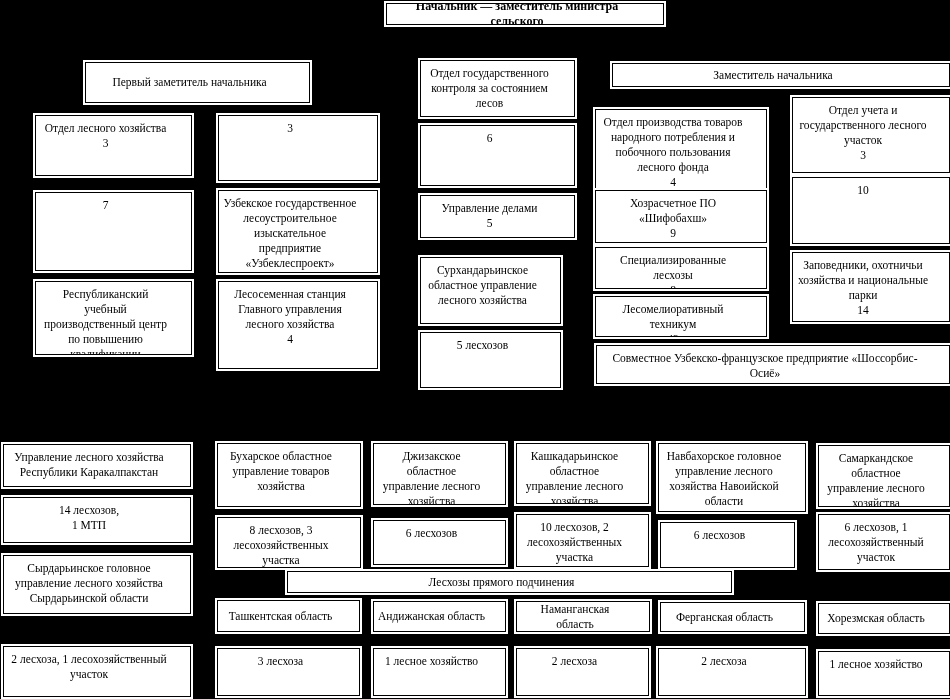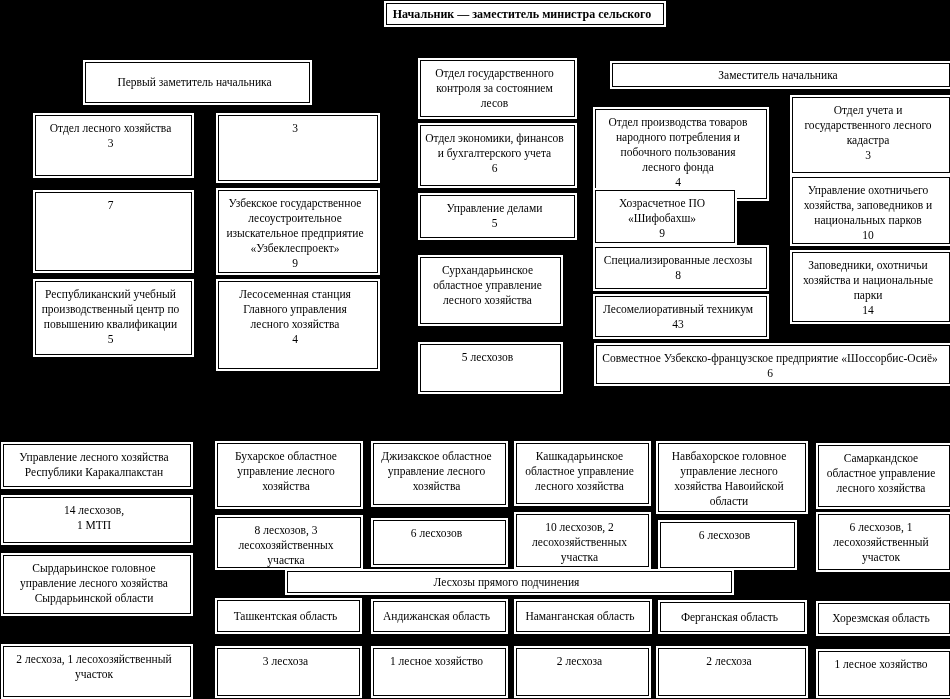--- a/index.html
+++ b/index.html
@@ -6,21 +6,21 @@
   body{
     width:950px;height:699px;position:relative;overflow:hidden;
     background:#000;
     font-family:"Liberation Serif","DejaVu Serif",serif;
   }
   .box{
     position:absolute;box-sizing:border-box;
     background:#fff;color:#000;
     border:1px solid #000;outline:2px solid #fff;
     font-size:11.5px;line-height:15px;text-align:center;
-    padding:5px 10px 0 4px;
+    padding:5px 20px 0 4px;
   }
   .box span{display:block}
   .vc{display:flex;align-items:center;justify-content:center;padding-top:0;padding-bottom:0}
   .vc span{display:inline}
   .bold{font-weight:bold;font-size:12px}
 </style>
 </head>
 <body>
 
 <div class="box vc bold" style="left:386px;top:3px;width:278px;height:22px">
@@ -50,59 +50,57 @@
 </div>
 <div class="box" style="left:218px;top:281px;width:160px;height:88px">
   <span>Лесосеменная станция Главного управления лесного хозяйства</span>
   <span>4</span>
 </div>
 
 <div class="box" style="left:420px;top:60px;width:155px;height:57px">
   <span>Отдел государственного контроля за состоянием лесов</span>
 </div>
 <div class="box" style="left:420px;top:125px;width:155px;height:61px">
-  <span>Отдел экономики, финансов и бухгалтерского учета</span>
   <span>6</span>
 </div>
 <div class="box" style="left:420px;top:195px;width:155px;height:43px">
   <span>Управление делами</span>
   <span>5</span>
 </div>
 <div class="box" style="left:420px;top:257px;width:141px;height:67px">
   <span>Сурхандарьинское областное управление лесного хозяйства</span>
 </div>
-<div class="box" style="left:420px;top:344px;width:141px;height:48px">
+<div class="box" style="left:420px;top:332px;width:141px;height:56px">
   <span>5 лесхозов</span>
 </div>
 
 <div class="box vc" style="left:612px;top:63px;width:338px;height:24px">
   <span>Заместитель начальника</span>
 </div>
 <div class="box" style="left:595px;top:109px;width:172px;height:90px">
   <span>Отдел производства товаров народного потребления и побочного пользования лесного фонда</span>
   <span>4</span>
 </div>
-<div class="box" style="left:595px;top:190px;width:140px;height:53px">
+<div class="box" style="left:595px;top:190px;width:172px;height:53px">
   <span>Хозрасчетное ПО «Шифобахш»</span>
   <span>9</span>
 </div>
 <div class="box" style="left:595px;top:247px;width:172px;height:42px">
   <span>Специализированные лесхозы</span>
   <span>8</span>
 </div>
 <div class="box" style="left:595px;top:296px;width:172px;height:41px">
   <span>Лесомелиоративный техникум</span>
   <span>43</span>
 </div>
 <div class="box" style="left:792px;top:97px;width:158px;height:76px">
-  <span>Отдел учета и государственного лесного кадастра</span>
+  <span>Отдел учета и государственного лесного участок</span>
   <span>3</span>
 </div>
 <div class="box" style="left:792px;top:177px;width:158px;height:67px">
-  <span>Управление охотничьего хозяйства, заповедников и национальных парков</span>
   <span>10</span>
 </div>
 <div class="box" style="left:792px;top:252px;width:158px;height:70px">
   <span>Заповедники, охотничьи хозяйства и национальные парки</span>
   <span>14</span>
 </div>
 <div class="box" style="left:596px;top:345px;width:354px;height:39px">
   <span>Совместное Узбекско-французское предприятие «Шоссорбис-Осиё»</span>
   <span>6</span>
 </div>
@@ -115,21 +113,21 @@
   <span>1 МТП</span>
 </div>
 <div class="box" style="left:3px;top:555px;width:188px;height:59px">
   <span>Сырдарьинское головное управление лесного хозяйства Сырдарьинской области</span>
 </div>
 <div class="box" style="left:3px;top:646px;width:188px;height:51px">
   <span>2 лесхоза, 1 лесохозяйственный участок</span>
 </div>
 
 <div class="box" style="left:217px;top:443px;width:144px;height:64px">
-  <span>Бухарское областное управление лесного хозяйства</span>
+  <span>Бухарское областное управление товаров хозяйства</span>
 </div>
 <div class="box" style="left:373px;top:443px;width:133px;height:62px">
   <span>Джизакское областное управление лесного хозяйства</span>
 </div>
 <div class="box" style="left:516px;top:443px;width:133px;height:61px">
   <span>Кашкадарьинское областное управление лесного хозяйства</span>
 </div>
 <div class="box" style="left:658px;top:443px;width:148px;height:69px">
   <span>Навбахорское головное управление лесного хозяйства Навоийской области</span>
 </div>

